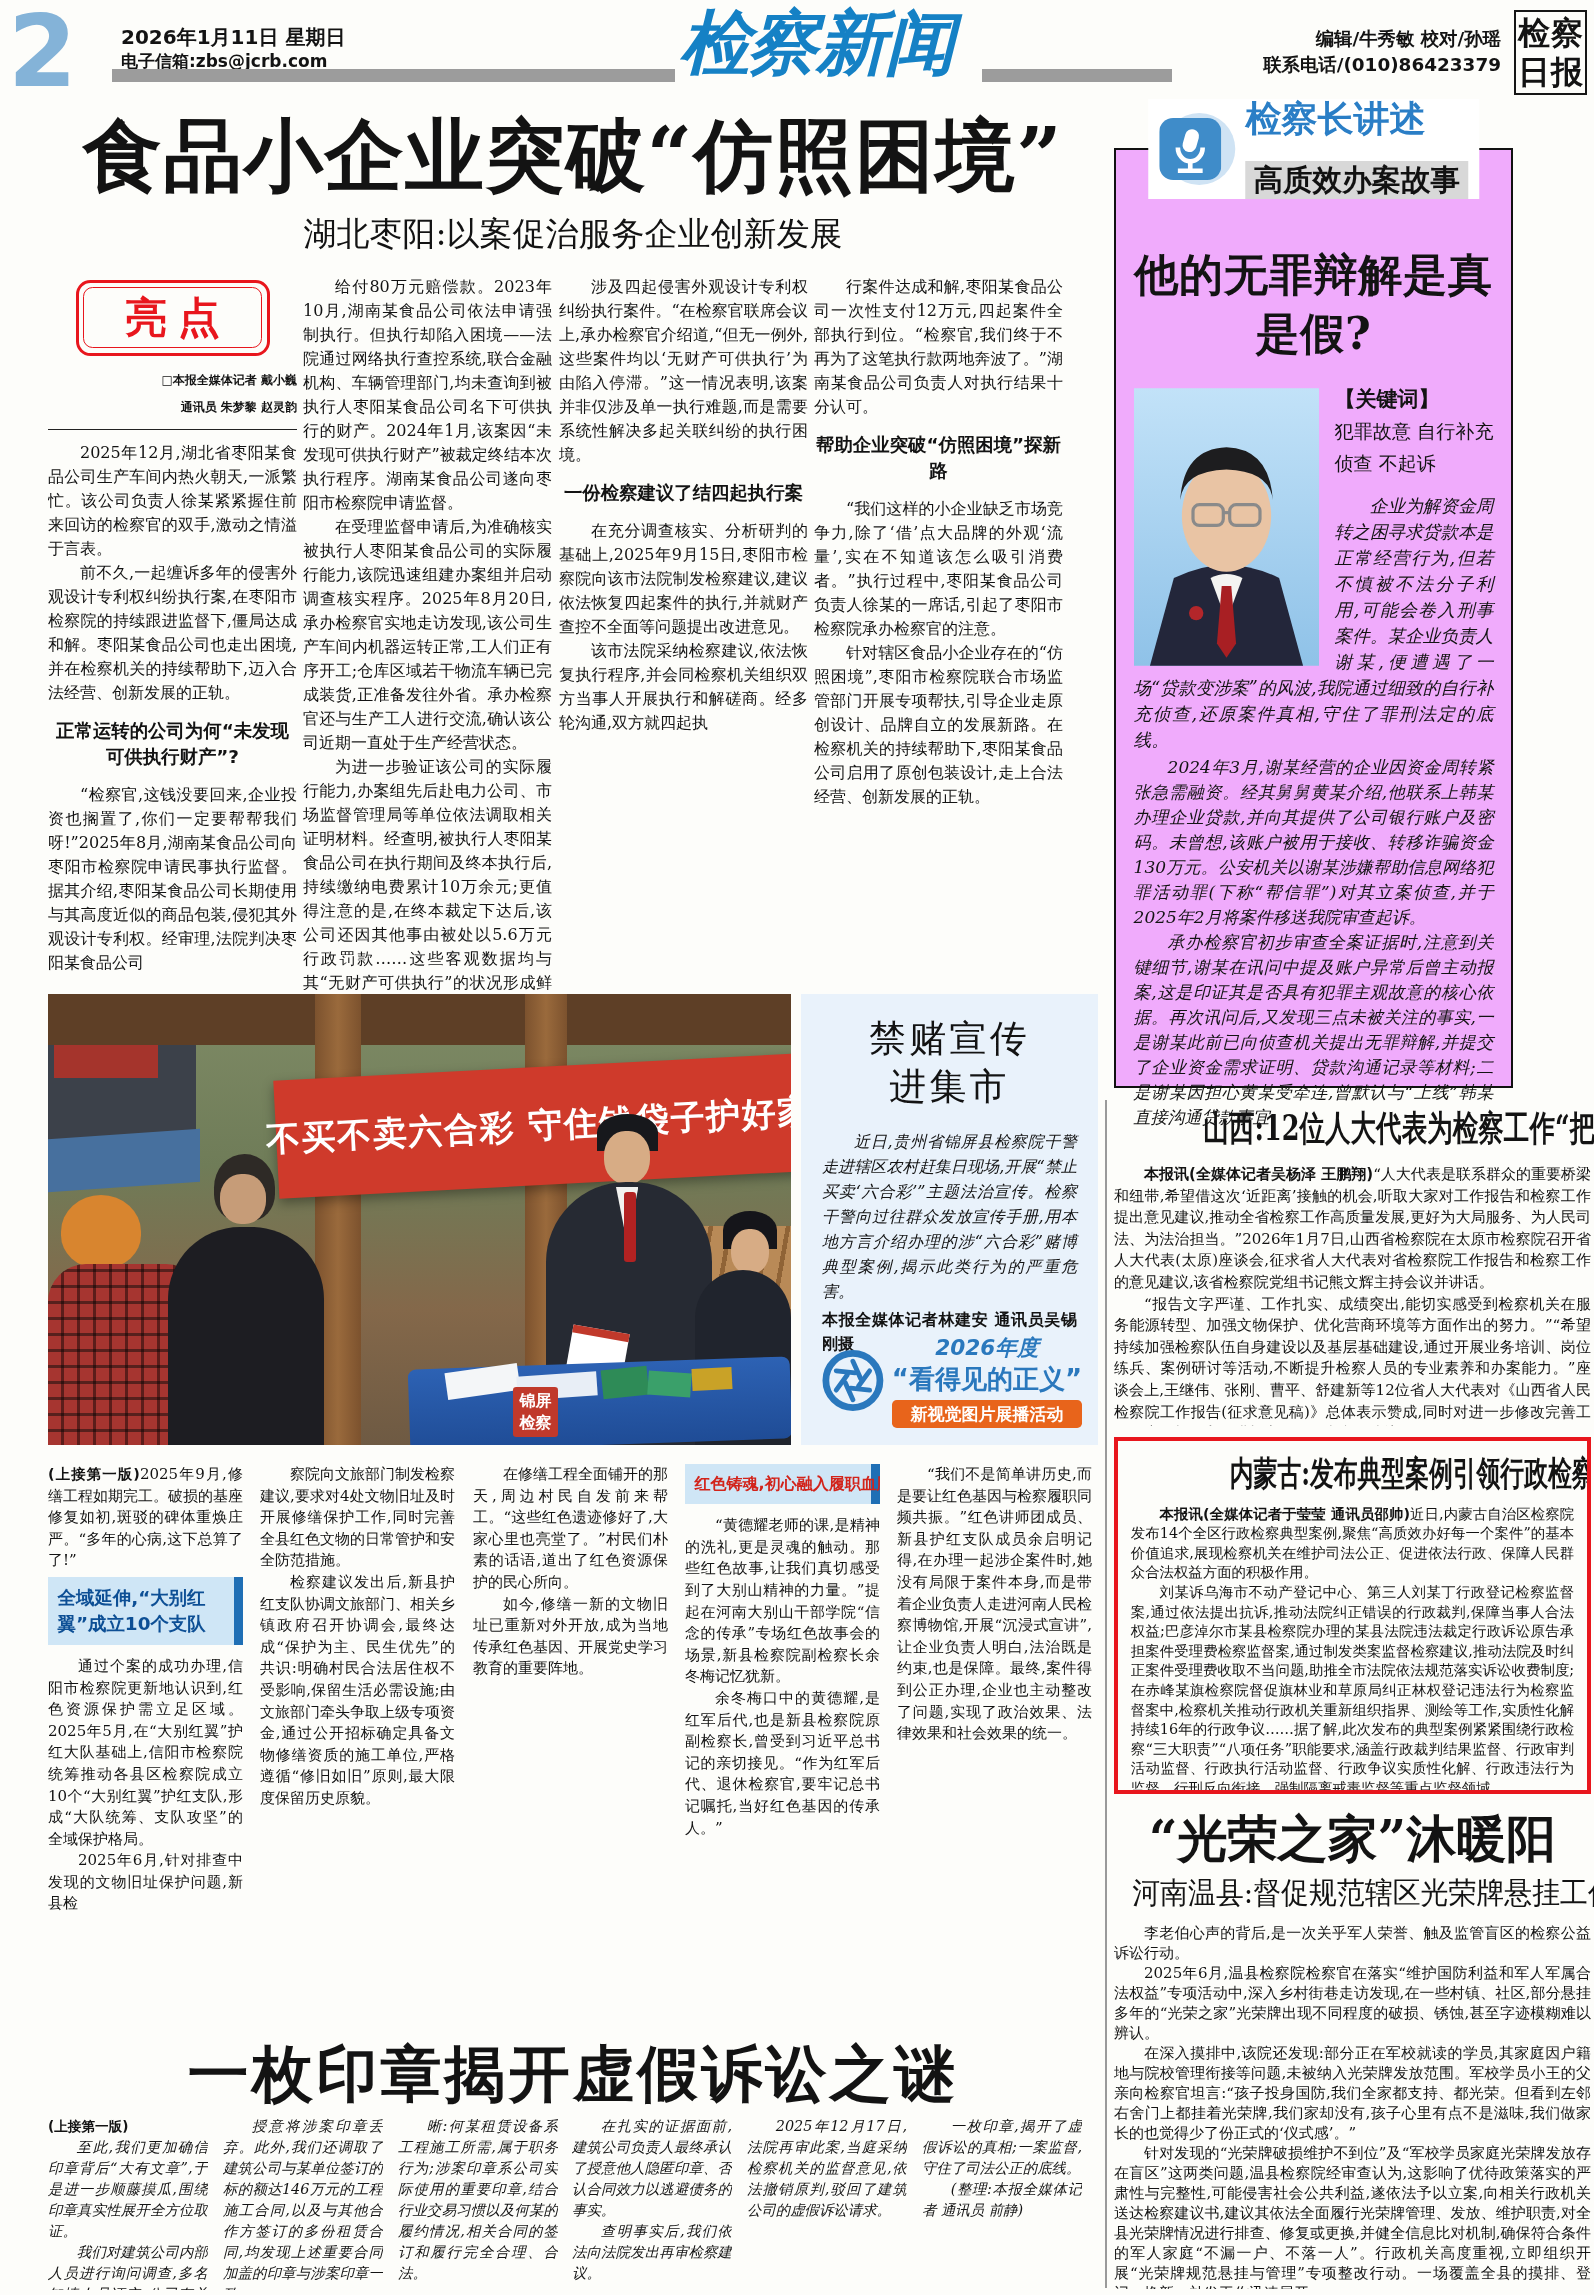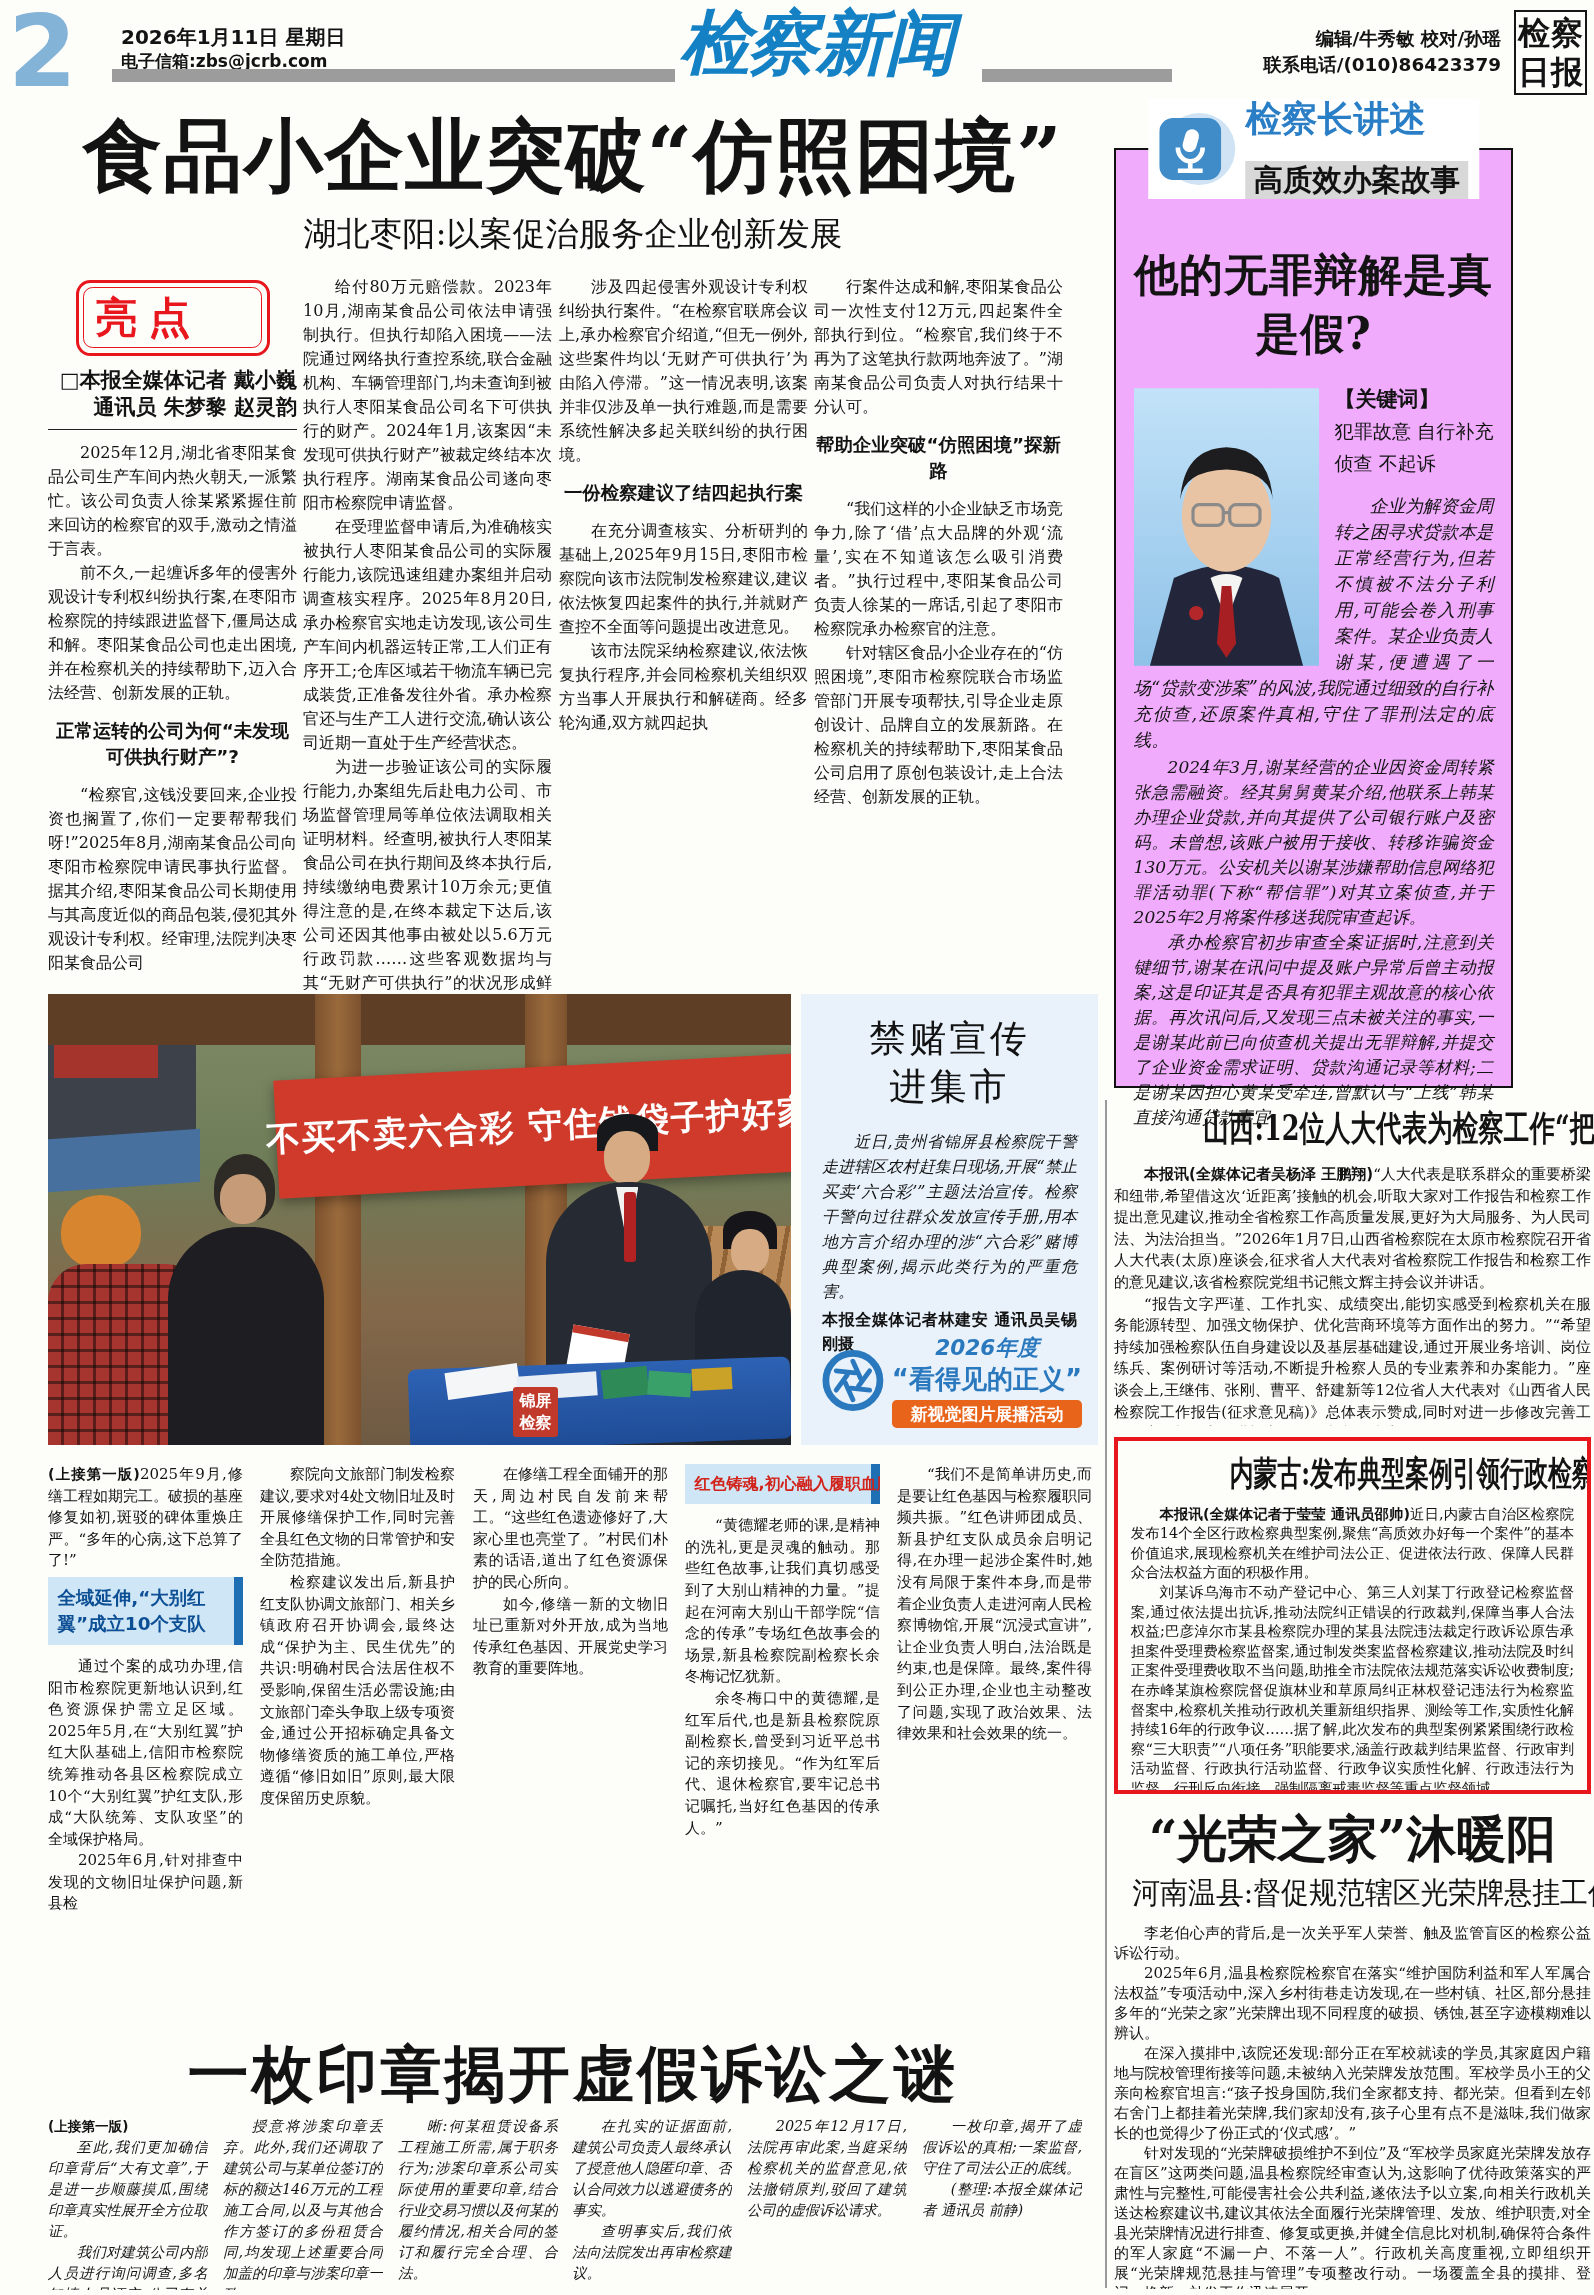--- a/index.html
+++ b/index.html
@@ -44,25 +44,25 @@
       <span>察</span>
     <span>日</span>
       <span>报</span>
   </div>
 
   <div class="abs serif center" style="left:48px;top:212px;width:1050px;font-size:33px;">湖北枣阳:以案促治服务企业创新发展</div>
   <div class="abs serif hl center" style="left:48px;top:113px;width:1050px;font-size:79px;letter-spacing:1.6px;line-height:1.1;">食品小企业突破“仿照困境”</div>
 
   <div class="col lead-col" style="left:48px;">
     <div style="width:188px;height:70px;margin:4.8px auto 11.2px auto;border:3.2px solid #e8161d;border-radius:14.4px;display:flex;align-items:center;justify-content:center;">
-      <div style="width:177px;height:59px;border:1.6px solid #e8161d;border-radius:9.6px;display:flex;align-items:center;">
+      <div style="width:177px;height:59px;border:1.6px solid #e8161d;border-radius:9.6px;display:flex;align-items:center;justify-content:center;">
         <span class="sans hl" style="color:#e8161d;font-size:42px;letter-spacing:11.2px;text-indent:11.2px;">亮点</span>
       </div>
     </div>
-    <div class="sans" style="text-align:right;font-size:21px;font-weight:700;line-height:27px;border-bottom:1.6px solid #222;padding-bottom:8px;margin-bottom:11.2px;">
+    <div class="sans" style="text-align:right;font-size:12px;font-weight:700;line-height:27px;border-bottom:1.6px solid #222;padding-bottom:8px;margin-bottom:11.2px;">
       <div>□本报全媒体记者 戴小巍</div>
       <div>通讯员 朱梦黎 赵灵韵</div>
     </div>
     <div>
         <p class="p">2025年12月,湖北省枣阳某食品公司生产车间内热火朝天,一派繁忙。该公司负责人徐某紧紧握住前来回访的检察官的双手,激动之情溢于言表。</p>
         <p class="p">前不久,一起缠诉多年的侵害外观设计专利权纠纷执行案,在枣阳市检察院的持续跟进监督下,僵局达成和解。枣阳某食品公司也走出困境,并在检察机关的持续帮助下,迈入合法经营、创新发展的正轨。</p>
       </div>
     <div class="colsub">正常运转的公司为何“未发现可供执行财产”?</div>
     <div>
         <p class="p">“检察官,这钱没要回来,企业投资也搁置了,你们一定要帮帮我们呀!”2025年8月,湖南某食品公司向枣阳市检察院申请民事执行监督。据其介绍,枣阳某食品公司长期使用与其高度近似的商品包装,侵犯其外观设计专利权。经审理,法院判决枣阳某食品公司</p>

